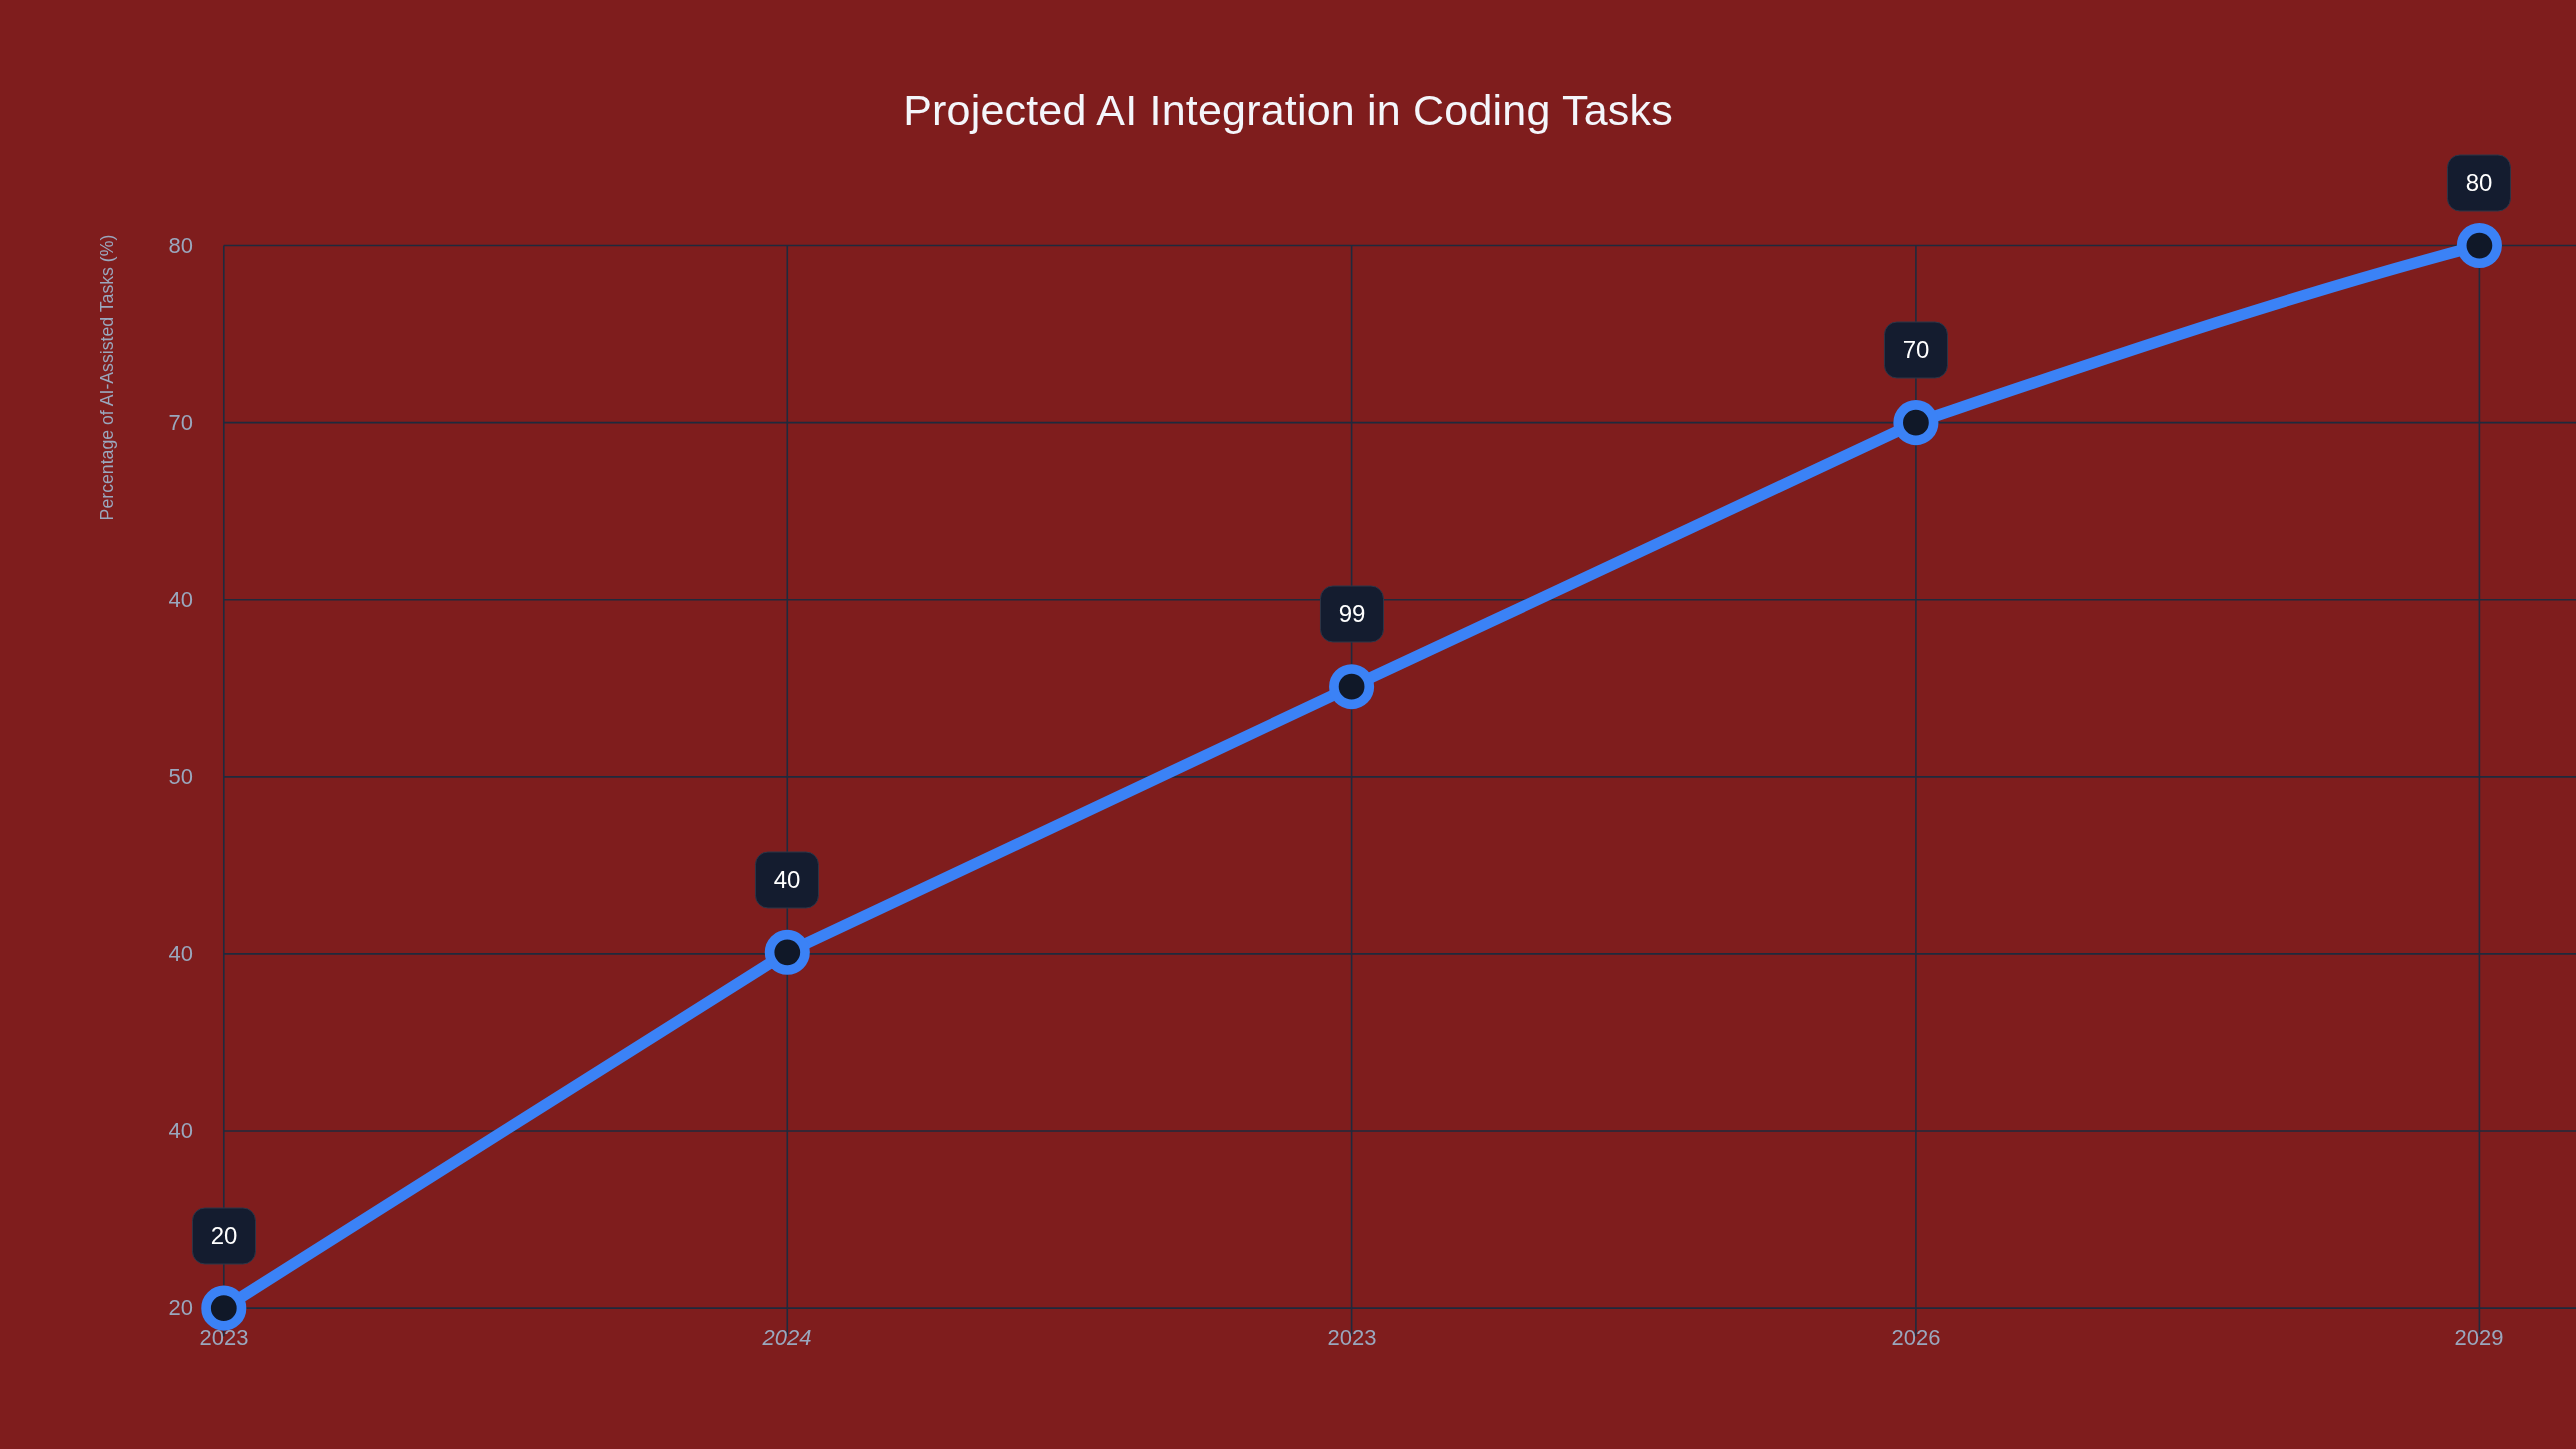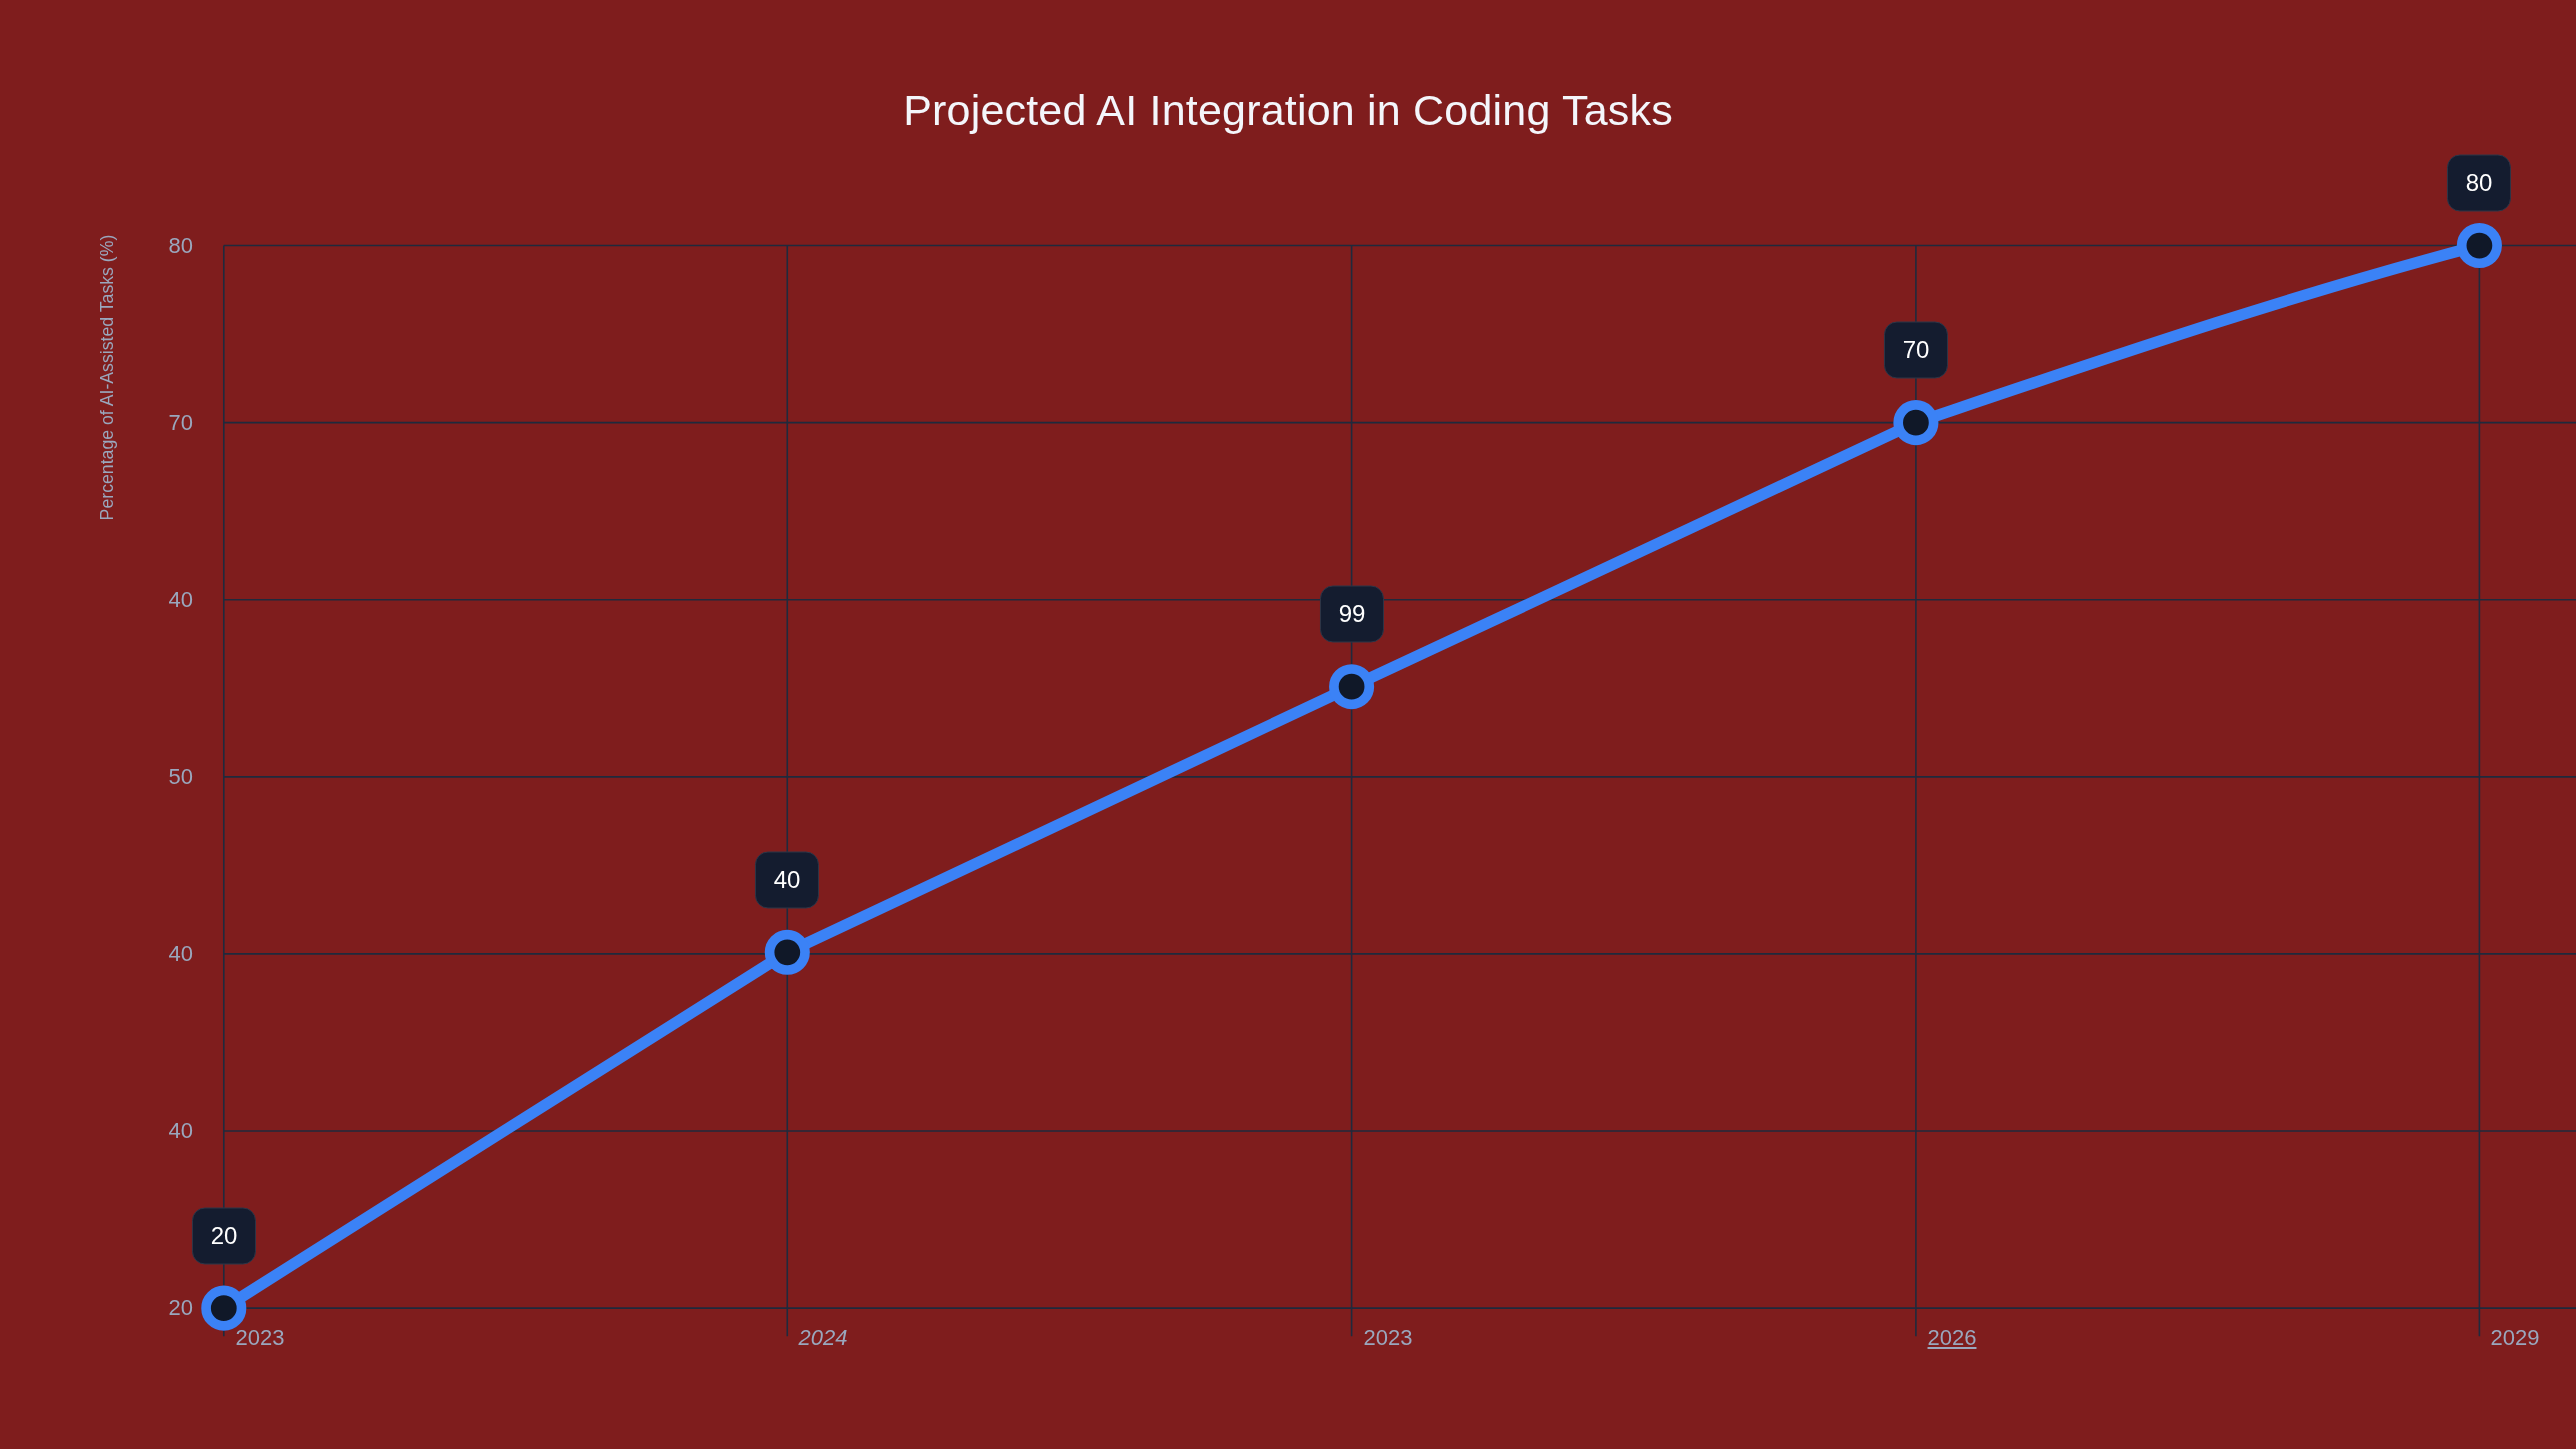--- a/index.html
+++ b/index.html
@@ -61,21 +61,20 @@
     line-height: 1;
     white-space: nowrap;
   }
   .y-tick-label {
     text-align: right;
     transform: translateY(-50%);
   }
   .x-tick-label {
     text-align: right;
     transform: translateX(-50%);
-    margin-left: 36px;
   }
   .value-badge {
     position: absolute;
     transform: translate(-50%, -100%);
     background: #141c2f;
     border: 1.6px solid #2c3648;
     border-radius: 13px;
     color: #ffffff;
     font-size: 24px;
     line-height: 1;
@@ -131,21 +130,21 @@
     <div class="tick-label y-tick-label" style="left:145px; top:777px; width:48px;">50</div>
     <div class="tick-label y-tick-label" style="left:145px; top:954px; width:48px;">40</div>
     <div class="tick-label y-tick-label" style="left:145px; top:1131px; width:48px;">40</div>
     <div class="tick-label y-tick-label" style="left:145px; top:1308px; width:48px;">20</div>
   </div>
 
   <div>
     <div class="tick-label x-tick-label" style="left:224px; top:1327px;">2023</div>
     <div class="tick-label x-tick-label" style="left:787px; top:1327px;font-style:italic;">2024</div>
     <div class="tick-label x-tick-label" style="left:1352px; top:1327px;">2023</div>
-    <div class="tick-label x-tick-label" style="left:1916px; top:1327px;text-decoration:underline;">2026</div>
+    <div class="tick-label x-tick-label" style="left:1916px; top:1327px;">2026</div>
     <div class="tick-label x-tick-label" style="left:2479px; top:1327px;">2029</div>
   </div>
 
   <div>
     <div class="value-badge" style="left:224px; top:1264px;">20</div>
     <div class="value-badge" style="left:787px; top:908px;">40</div>
     <div class="value-badge" style="left:1352px; top:642px;">99</div>
     <div class="value-badge" style="left:1916px; top:378px;">70</div>
     <div class="value-badge" style="left:2479px; top:211px;">80</div>
   </div>

